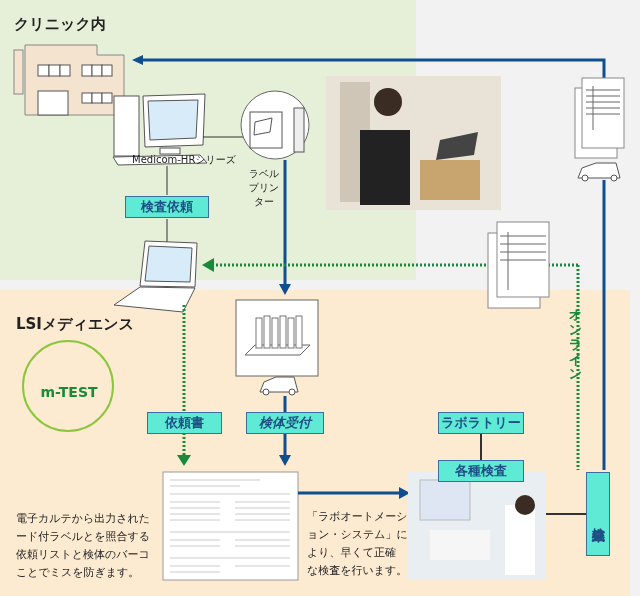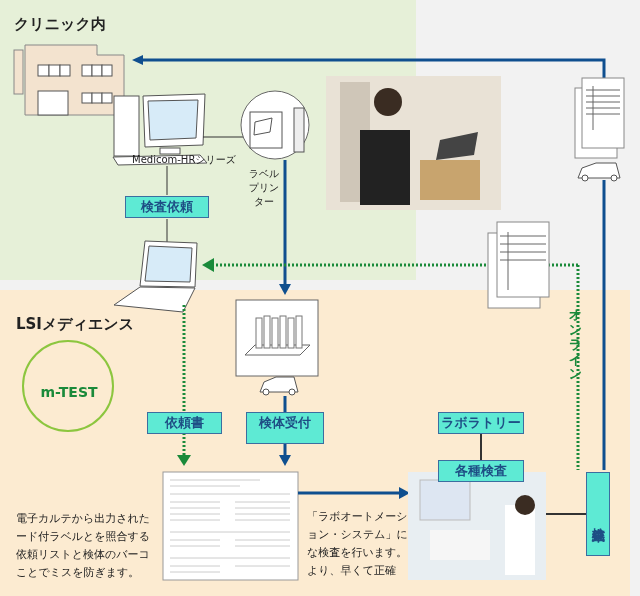--- a/index.html
+++ b/index.html
@@ -189,32 +189,32 @@
 <div class="abs small" style="left:244px;top:167px;text-align:center;width:40px;">
   <div>ラベル</div>
   <div>プリンター</div>
 </div>
 
 <div class="abs label-box" style="left:125px;top:196px;width:84px;height:22px;line-height:20px;">検査依頼</div>
 
 <div class="abs" style="left:34px;top:376px;width:70px;text-align:center;color:#1a8a3a;font-weight:bold;font-size:14px;margin-top:8px;">m-TEST</div>
 
 <div class="abs label-box" style="left:147px;top:412px;width:75px;height:22px;line-height:20px;">依頼書</div>
-<div class="abs label-box" style="left:246px;top:412px;width:78px;height:32px;line-height:20px;">検体受付</div>
+<div class="abs label-box" style="left:246px;top:412px;width:78px;height:22px;line-height:20px;font-style:italic;">検体受付</div>
 <div class="abs label-box" style="left:438px;top:412px;width:86px;height:22px;line-height:20px;">ラボラトリー</div>
 <div class="abs label-box" style="left:438px;top:460px;width:86px;height:22px;line-height:20px;">各種検査</div>
 <div class="abs label-box vlabel" style="left:586px;top:472px;width:24px;height:84px;line-height:22px;padding-top:10px;letter-spacing:1px;">検査結果</div>
 
 <div class="abs vlabel" style="left:566px;top:300px;color:#1a8a3a;font-weight:bold;font-size:13px;">オンライン</div>
 
 <div class="abs desc" style="left:16px;top:510px;">
   <div>電子カルテから出力された</div>
   <div>ード付ラベルとを照合する</div>
   <div>依頼リストと検体のバーコ</div>
   <div>ことでミスを防ぎます。</div>
 </div>
 
 <div class="abs desc" style="left:307px;top:508px;">
   <div>「ラボオートメーシ</div>
   <div>ョン・システム」に</div>
+  <div>より、早くて正確</div>
   <div>な検査を行います。</div>
-  <div>より、早くて正確</div>
 </div>
 
 </body></html>

